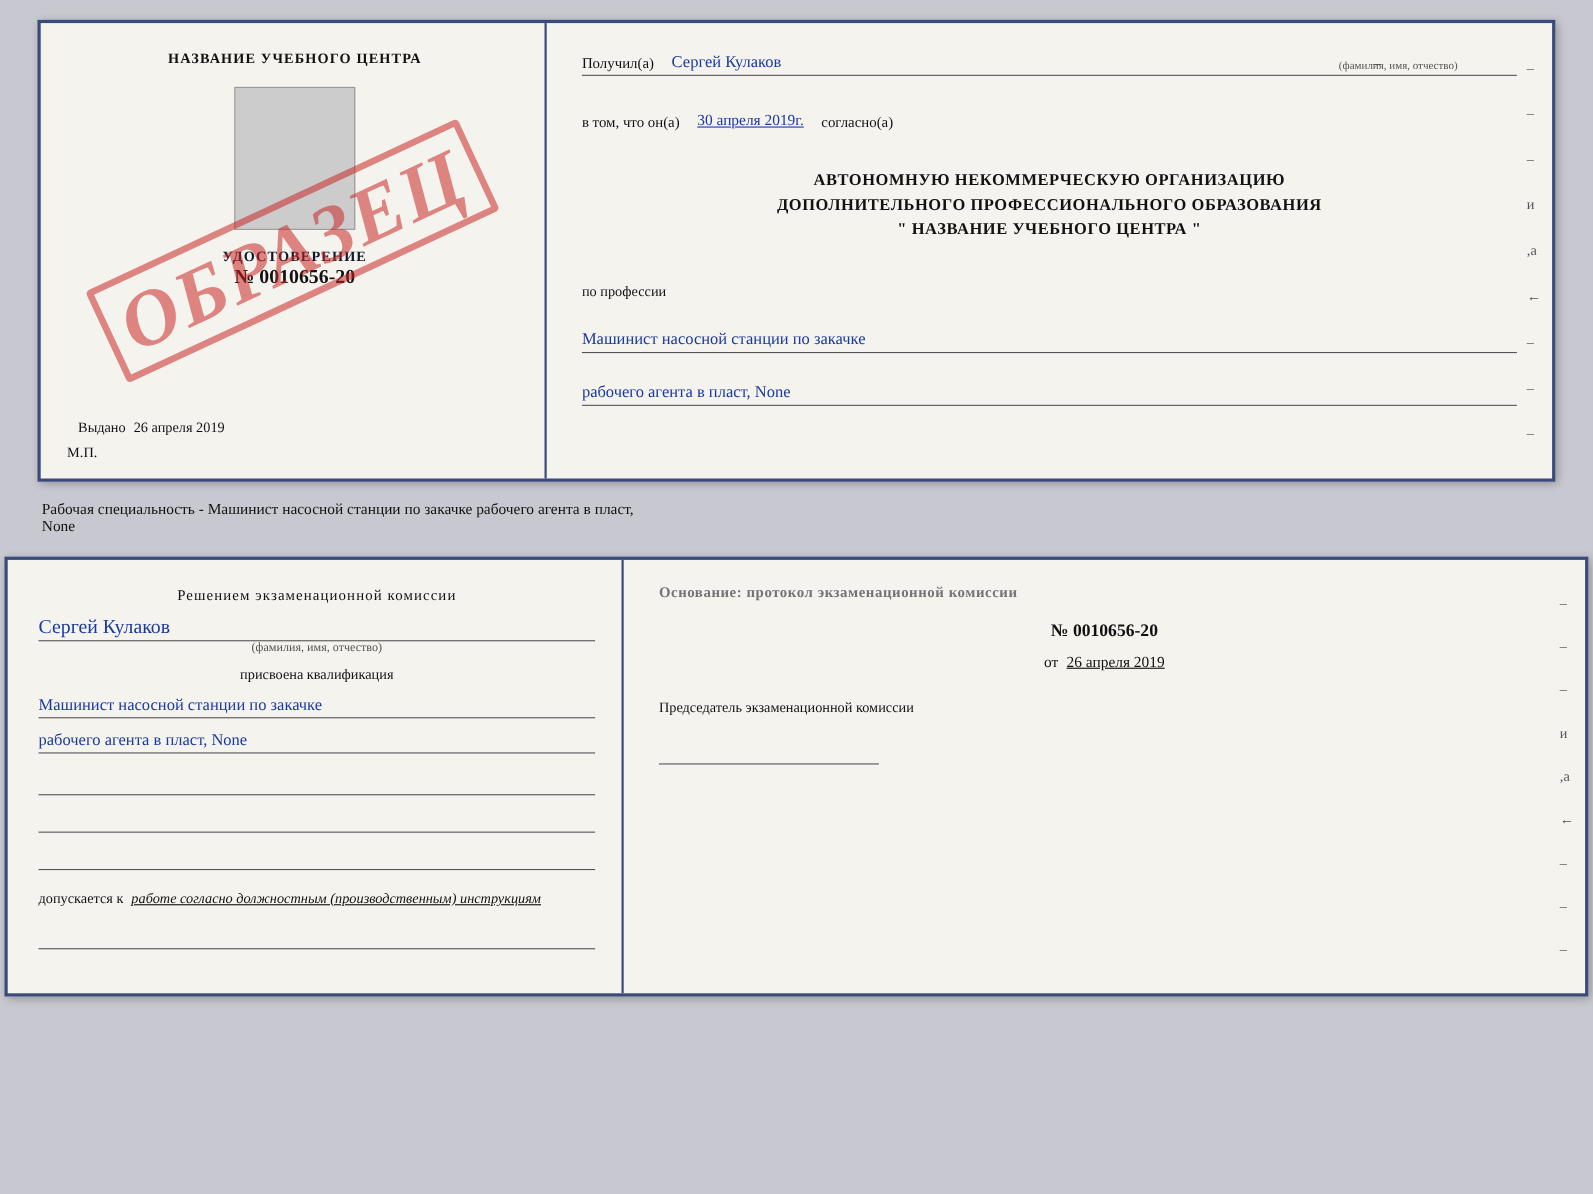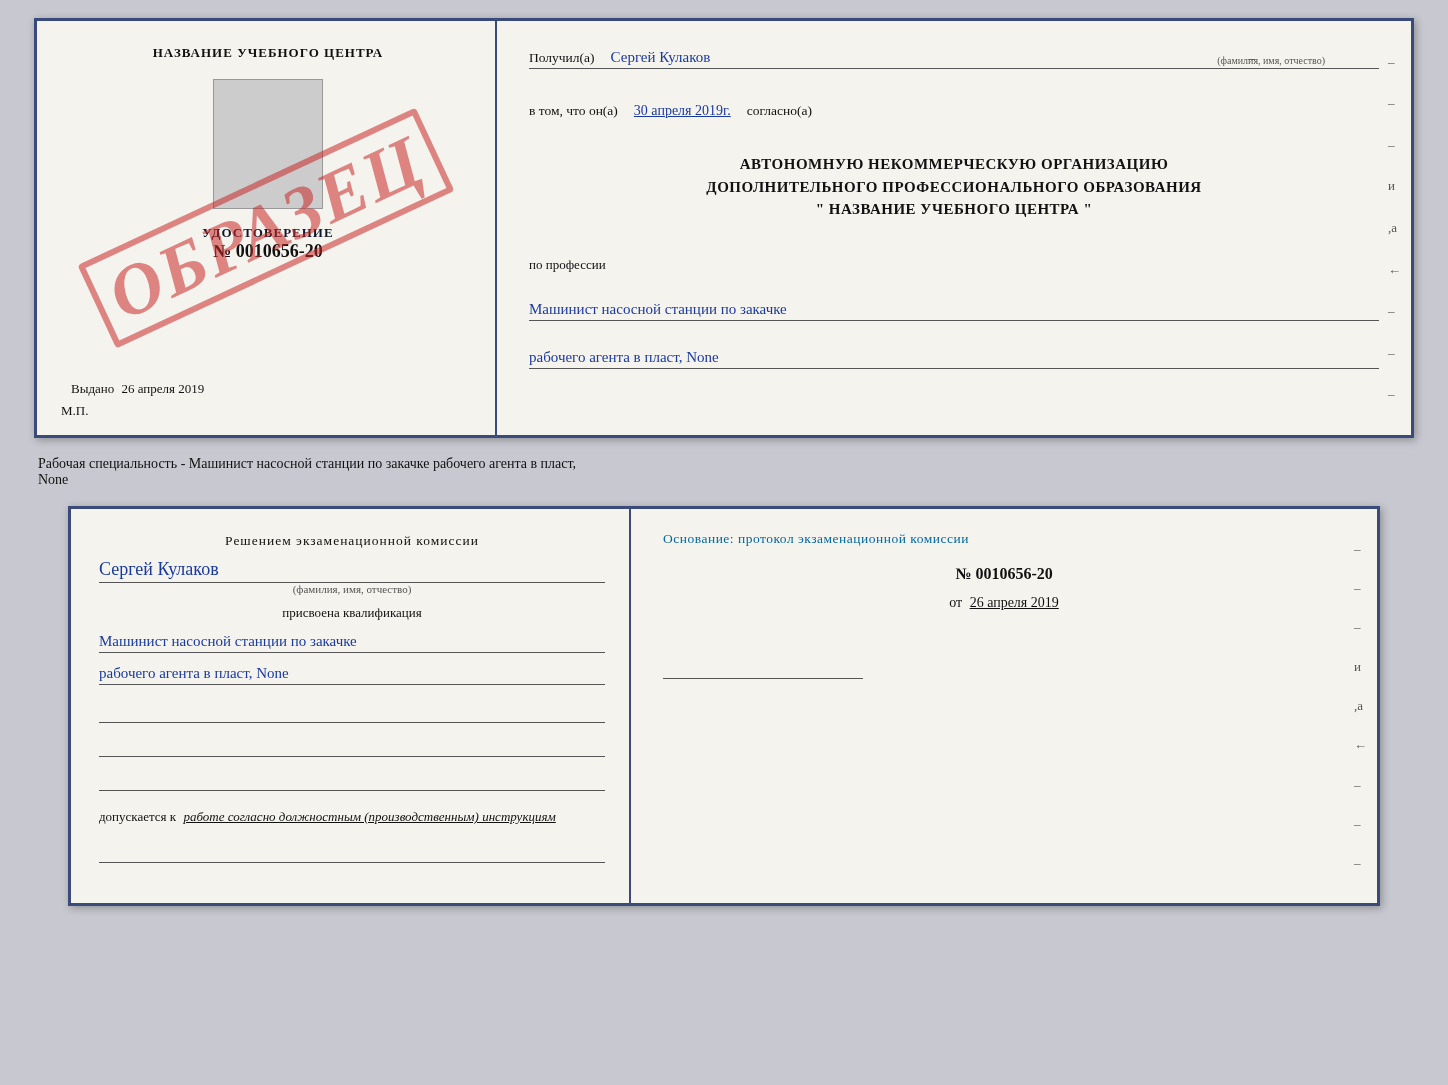--- a/index.html
+++ b/index.html
@@ -176,21 +176,21 @@
     
     .middle-text {
       width: 1380px;
       font-size: 14px;
       color: #111;
       padding: 4px 4px;
     }
 
     
     .doc-bottom {
-      width: 1312px;
+      width: 1440px;
       background: #f5f3ee;
       border: 3px solid #3a4a7a;
       display: flex;
       min-height: 400px;
       box-shadow: 2px 2px 8px rgba(0,0,0,0.3);
     }
 
     .doc-bottom-left {
       width: 560px;
       border-right: 2px solid #3a4a7a;
@@ -241,23 +241,23 @@
     }
 
     .dopusk-italic {
       font-style: italic;
       text-decoration: underline;
       color: #111;
     }
 
     .osnov-title {
       font-size: 13.5px;
-      color: #0369a1;
+      color: #737373;
       letter-spacing: 0.5px;
-      font-weight: normal;
+      font-weight: bold;
     }
 
     .protocol-num {
       font-size: 16px;
       font-weight: bold;
       color: #111;
       text-align: center;
     }
 
     .protocol-date {
@@ -373,20 +373,21 @@
   <div class="doc-bottom-right">
     <div class="osnov-title">Основание:  протокол  экзаменационной  комиссии</div>
 
     <div class="protocol-num" style="margin-top:6px;">№  0010656-20</div>
     <div class="protocol-date">
       <span>от</span>
       <span style="margin-left:4px; text-decoration: underline;">26 апреля 2019</span>
     </div>
 
     <div style="margin-top:12px;">
+      <div class="predsedatel-block">Председатель экзаменационной комиссии</div>
       <div class="underline-field" style="margin-top:20px; width:200px;"></div>
     </div>
 
 
     <div style="position:absolute; right:10px; top:20px; bottom:20px; display:flex; flex-direction:column; justify-content:space-around; font-size:13px; color:#555;">
       <span>–</span>
       <span>–</span>
       <span>–</span>
       <span>и</span>
       <span>,а</span>

